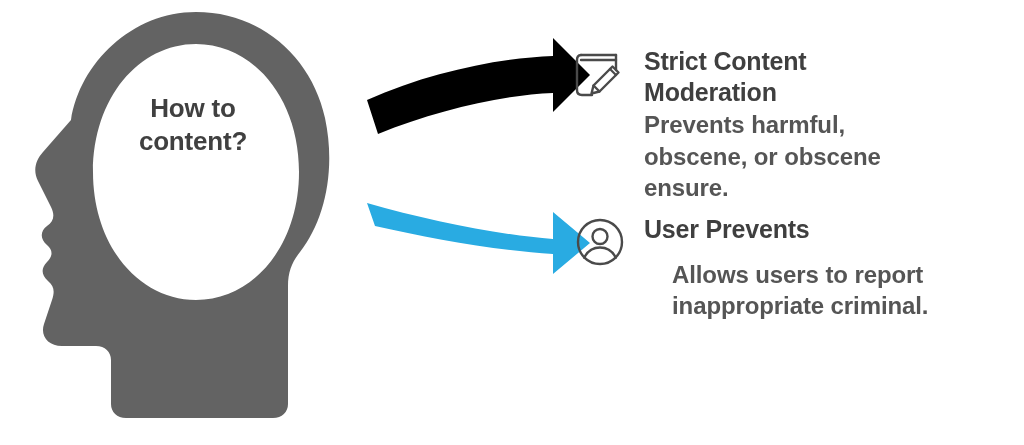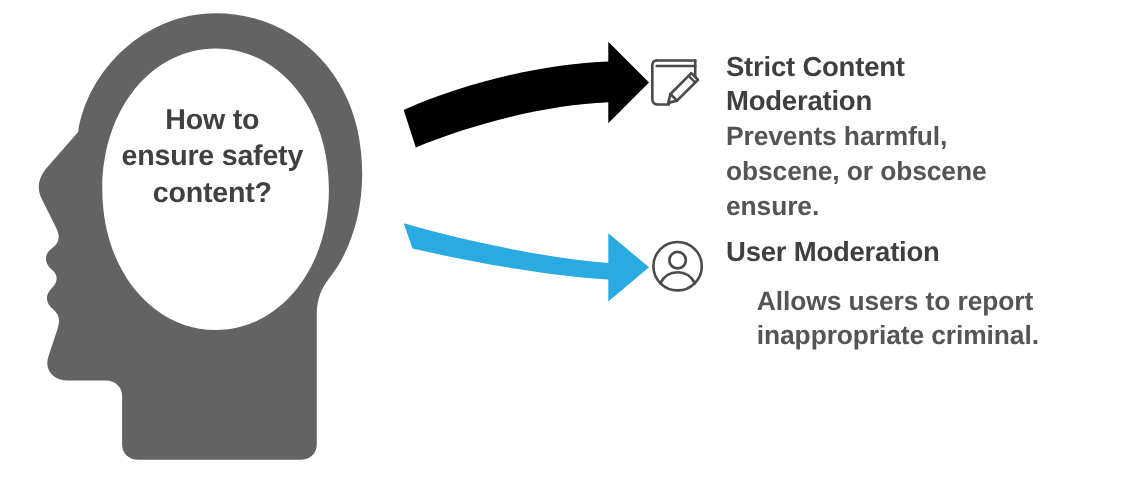--- a/index.html
+++ b/index.html
@@ -50,21 +50,21 @@
     left: 0;
     top: 0;
     width: 1024px;
     height: 445px;
     pointer-events: none;
   }
 
   
   .item {
     position: absolute;
-    left: 588px;
+    left: 572px;
     width: 420px;
   }
   #item-moderation { top: 46px; }
   #item-reporting  { top: 214px; }
 
   .item-icon {
     position: absolute;
     left: 0px;
     top: 0px;
     width: 56px;
@@ -128,21 +128,20 @@
         C 139,44 93,98 93,172
         C 93,246 139,300 196,300
         C 253,300 299,246 299,172
         C 299,98 253,44 196,44
         Z
       "></path>
     </svg>
 
     <div id="head-question">
       <span class="qline">How to</span>
-      <span class="qline">ensure safety</span>
       <span class="qline">content?</span>
     </div>
   </div>
 
   <svg id="arrows" viewBox="0 0 1024 445">
 
     <path fill="#000000" d="
       M 367,100
       C 430,72 500,58 553,56
       L 553,38
@@ -196,21 +195,21 @@
   <div class="item" id="item-reporting">
     <div class="item-icon">
       <svg viewBox="0 0 56 56" width="56" height="56">
         <circle cx="28" cy="28" r="22" stroke="#4a4a4a" stroke-width="2.4" fill="none"></circle>
         <circle cx="28" cy="22.5" r="7.5" stroke="#4a4a4a" stroke-width="2.4" fill="none"></circle>
         <path d="M12.2 43.6 C15.5 37.2 21.3 33.5 28 33.5 C34.7 33.5 40.5 37.2 43.8 43.6" stroke="#4a4a4a" stroke-width="2.4" fill="none" stroke-linecap="round"></path>
       </svg>
     </div>
     <div class="item-body">
       <div class="item-title">
-        <span>User Moderation</span>
+        <span>User Prevents</span>
       </div>
     </div>
     <div class="item-desc-wrap">
       <div class="item-desc">
         <span>Allows users to report</span><br>
         <span>inappropriate criminal.</span>
       </div>
     </div>
   </div>
 

